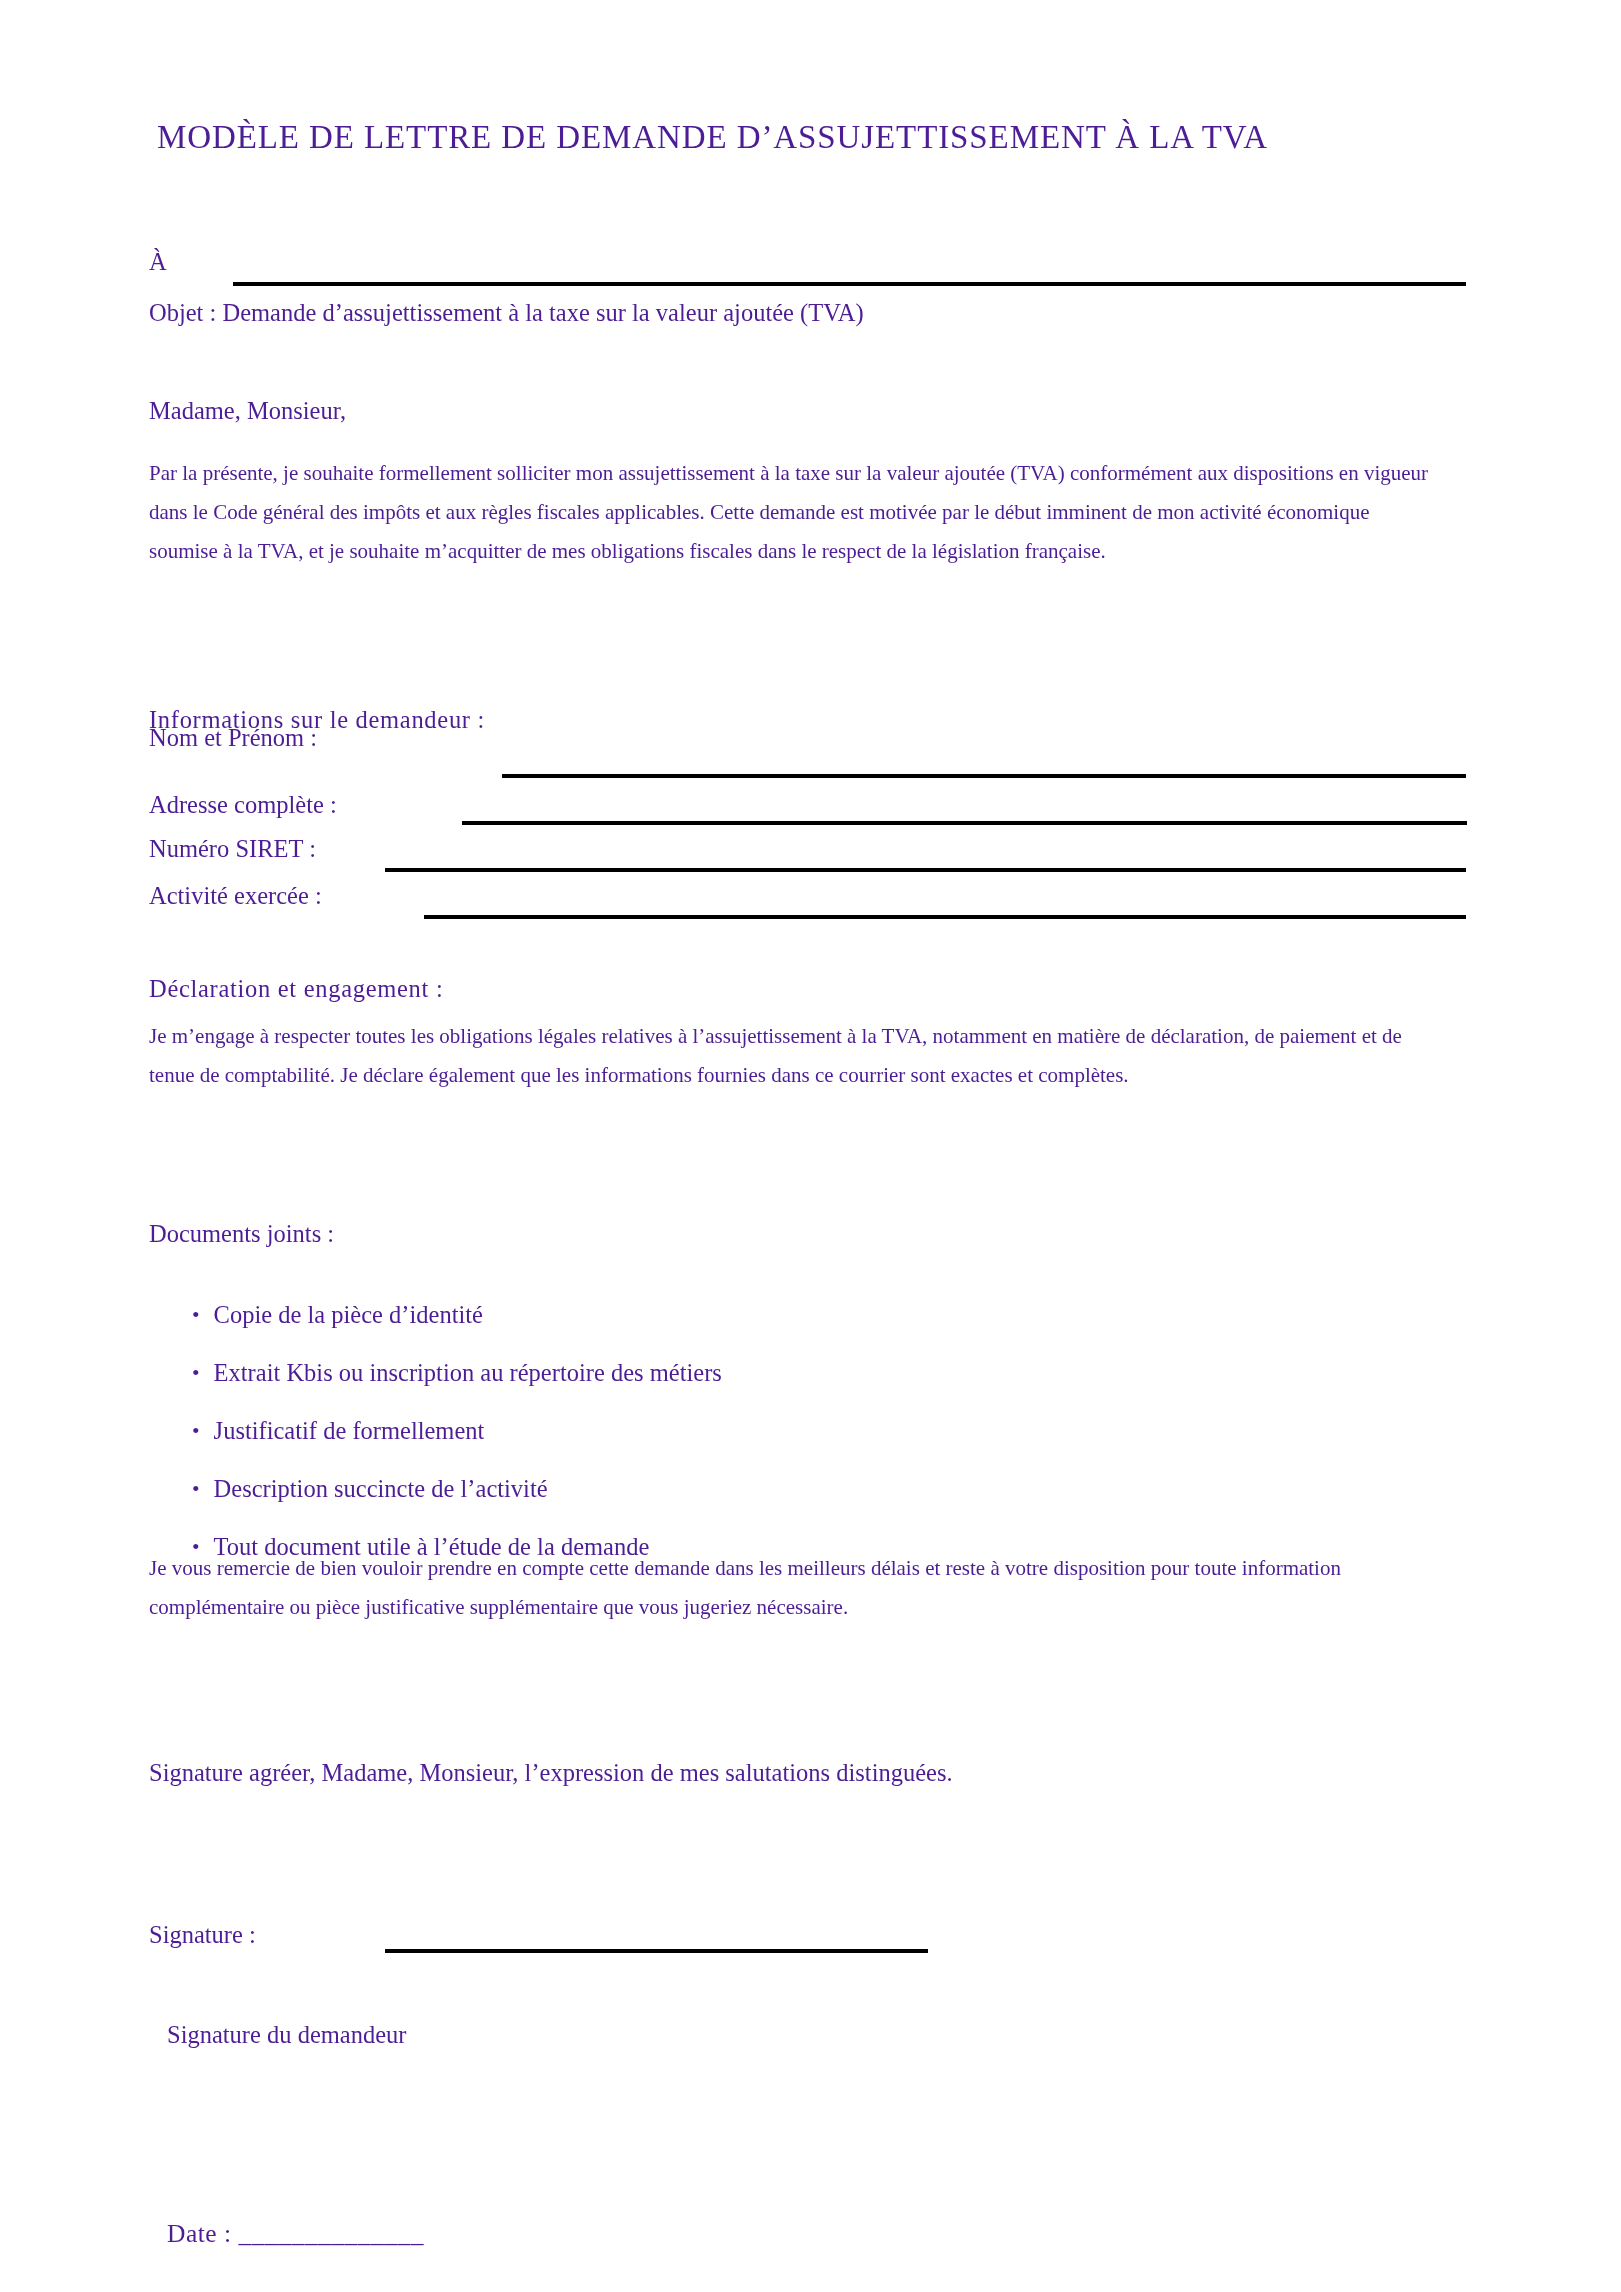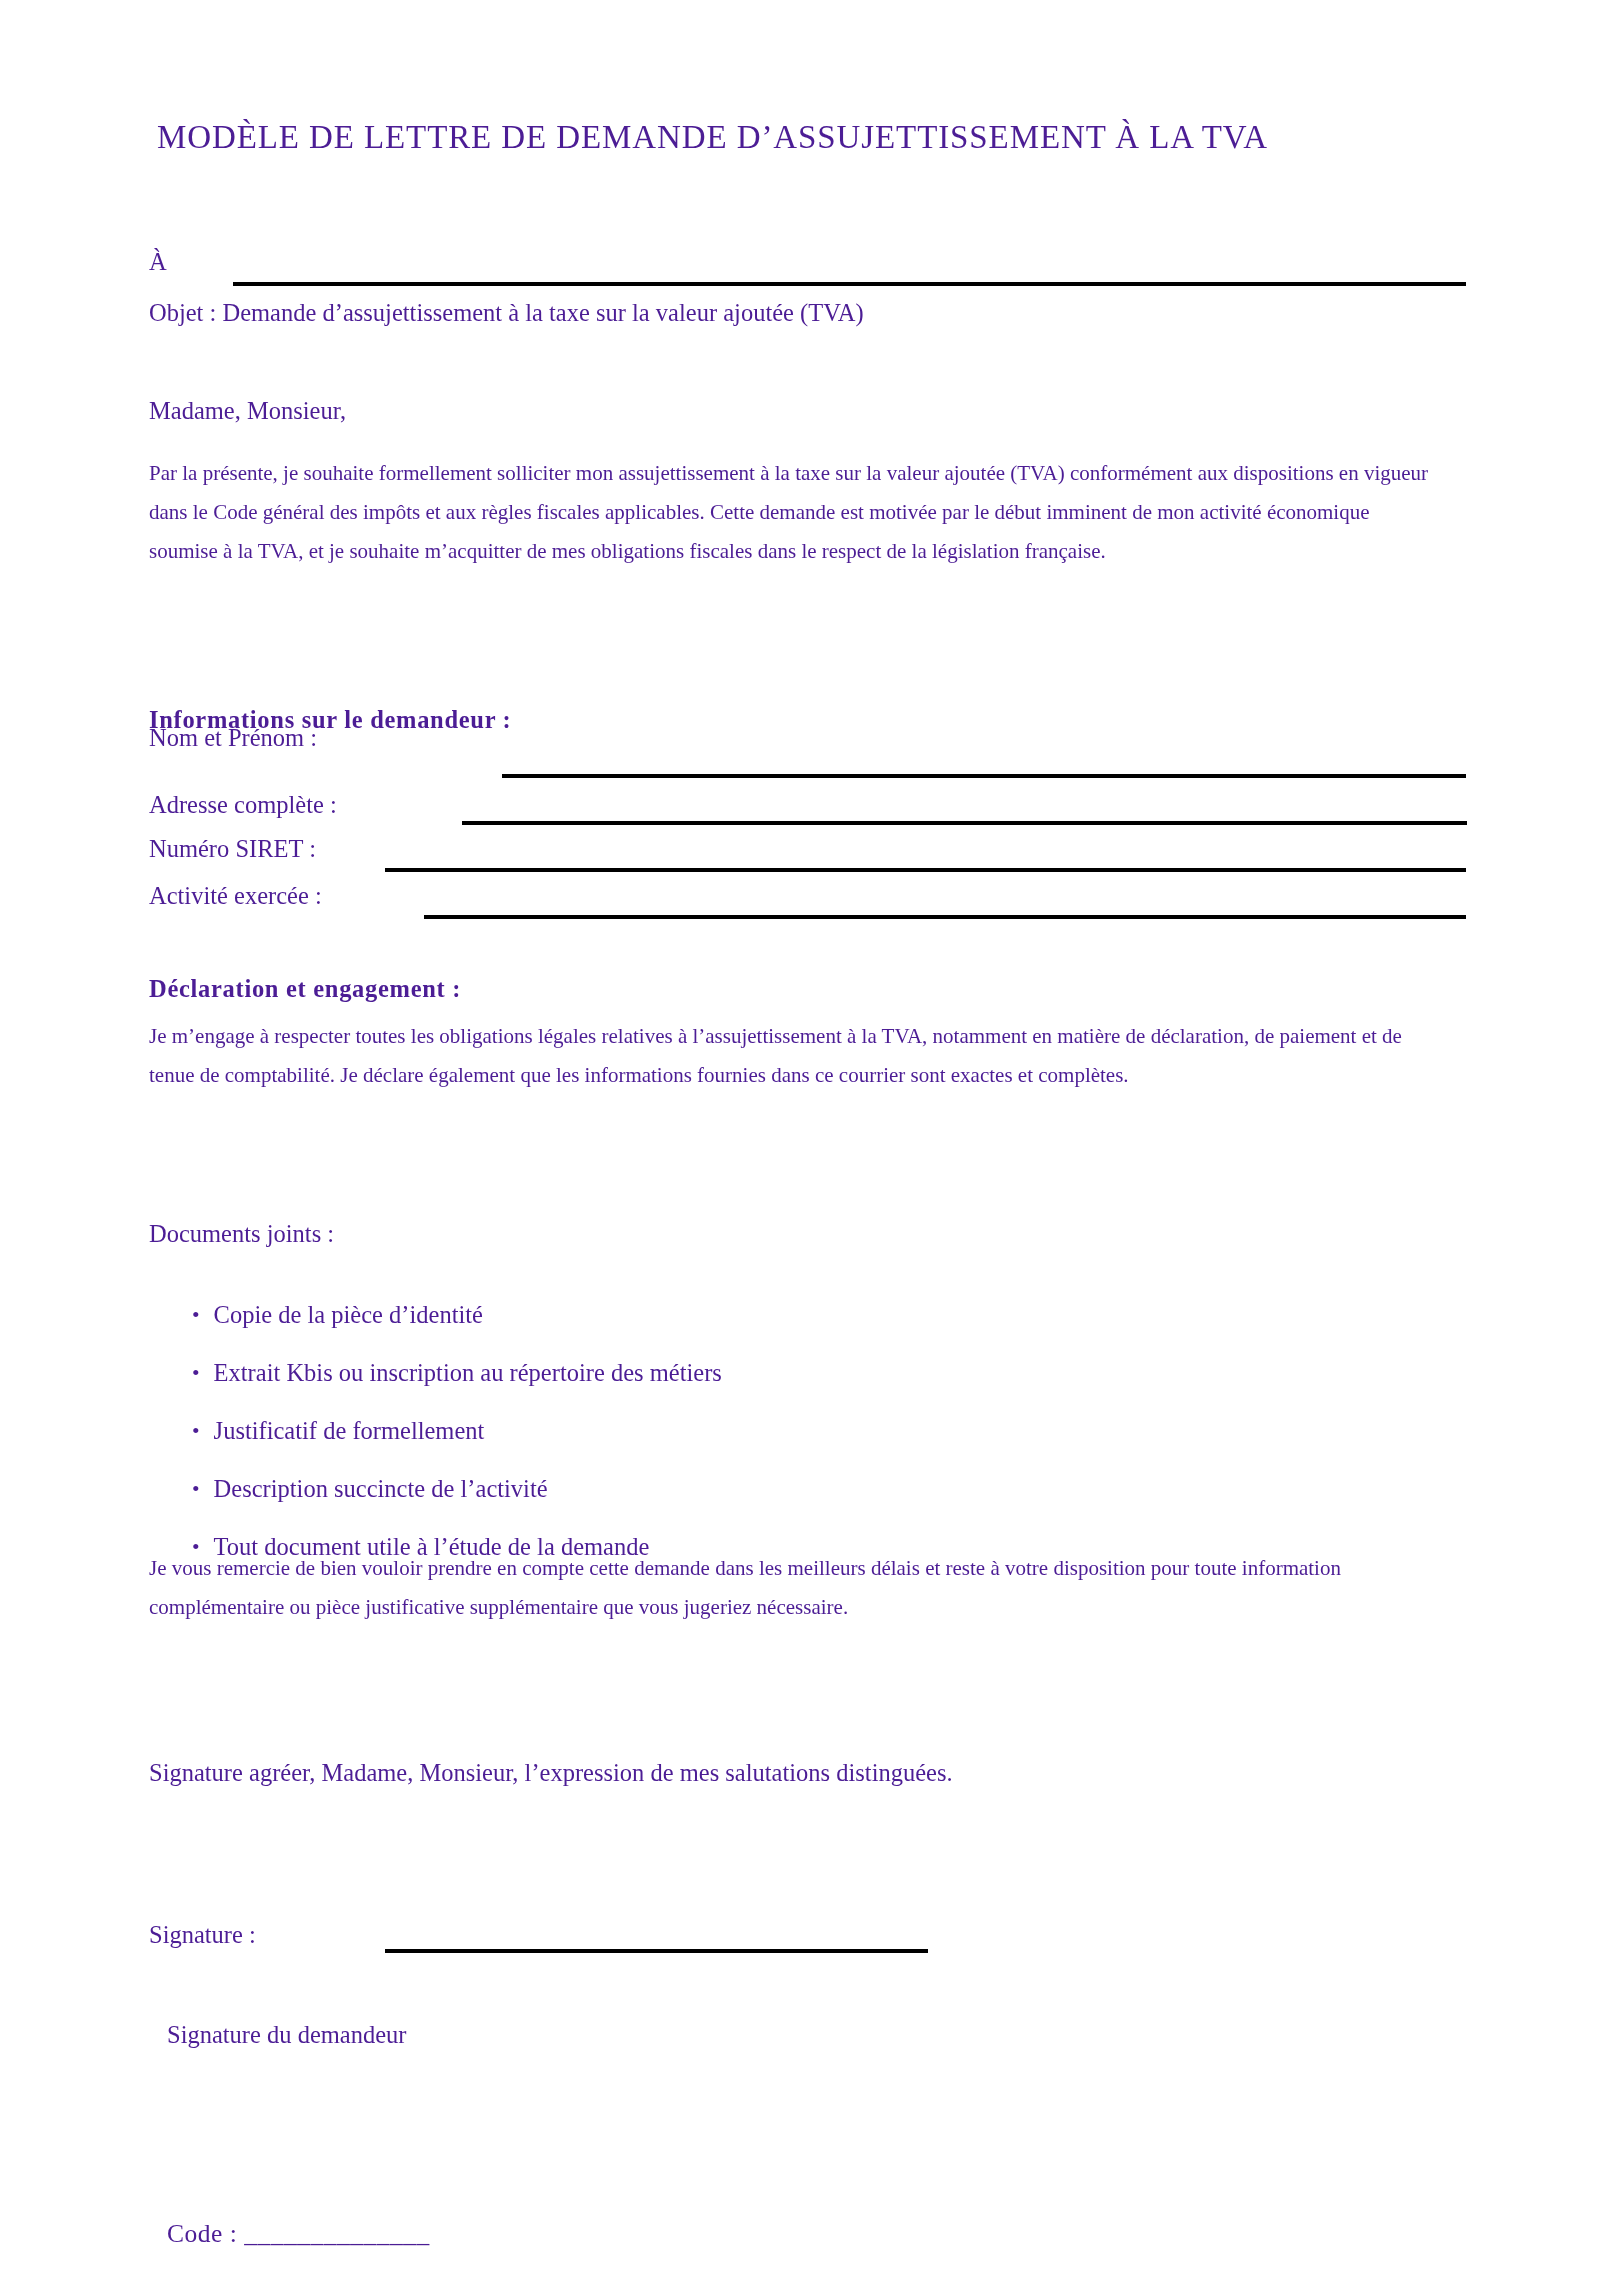--- a/index.html
+++ b/index.html
@@ -39,21 +39,20 @@
   .para {
     position: absolute;
     left: 149px;
     width: 1294px;
     font-size: 21px;
     line-height: 39px;
     text-align: left;
   }
   .heading-spaced {
     letter-spacing: 0.7px;
-    font-weight: bold;
   }
 
   
   .rule {
     position: absolute;
     height: 3.9px;
     background: #000000;
   }
 
   
@@ -149,16 +148,16 @@
   </div>
 
   <div class="para" style="top:1549px;">Je vous remercie de bien vouloir prendre en compte cette demande dans les meilleurs délais et reste à votre disposition pour toute information complémentaire ou pièce justificative supplémentaire que vous jugeriez nécessaire.</div>
 
   <div class="tline" style="top:1754px;">Signature agréer, Madame, Monsieur, l’expression de mes salutations distinguées.</div>
 
   <div class="tline" style="top:1916px;">Signature :</div>
   <div class="rule" style="left:385px; top:1949px; width:543px;"></div>
   <div class="sig-caption" style="top:1985px;">Signature du demandeur</div>
 
-  <div class="date-line" style="top:2217px;">Code : ______________</div>
+  <div class="date-line" style="top:2217px;">Date : ______________</div>
 
 </div>
 
 
 </body></html>

